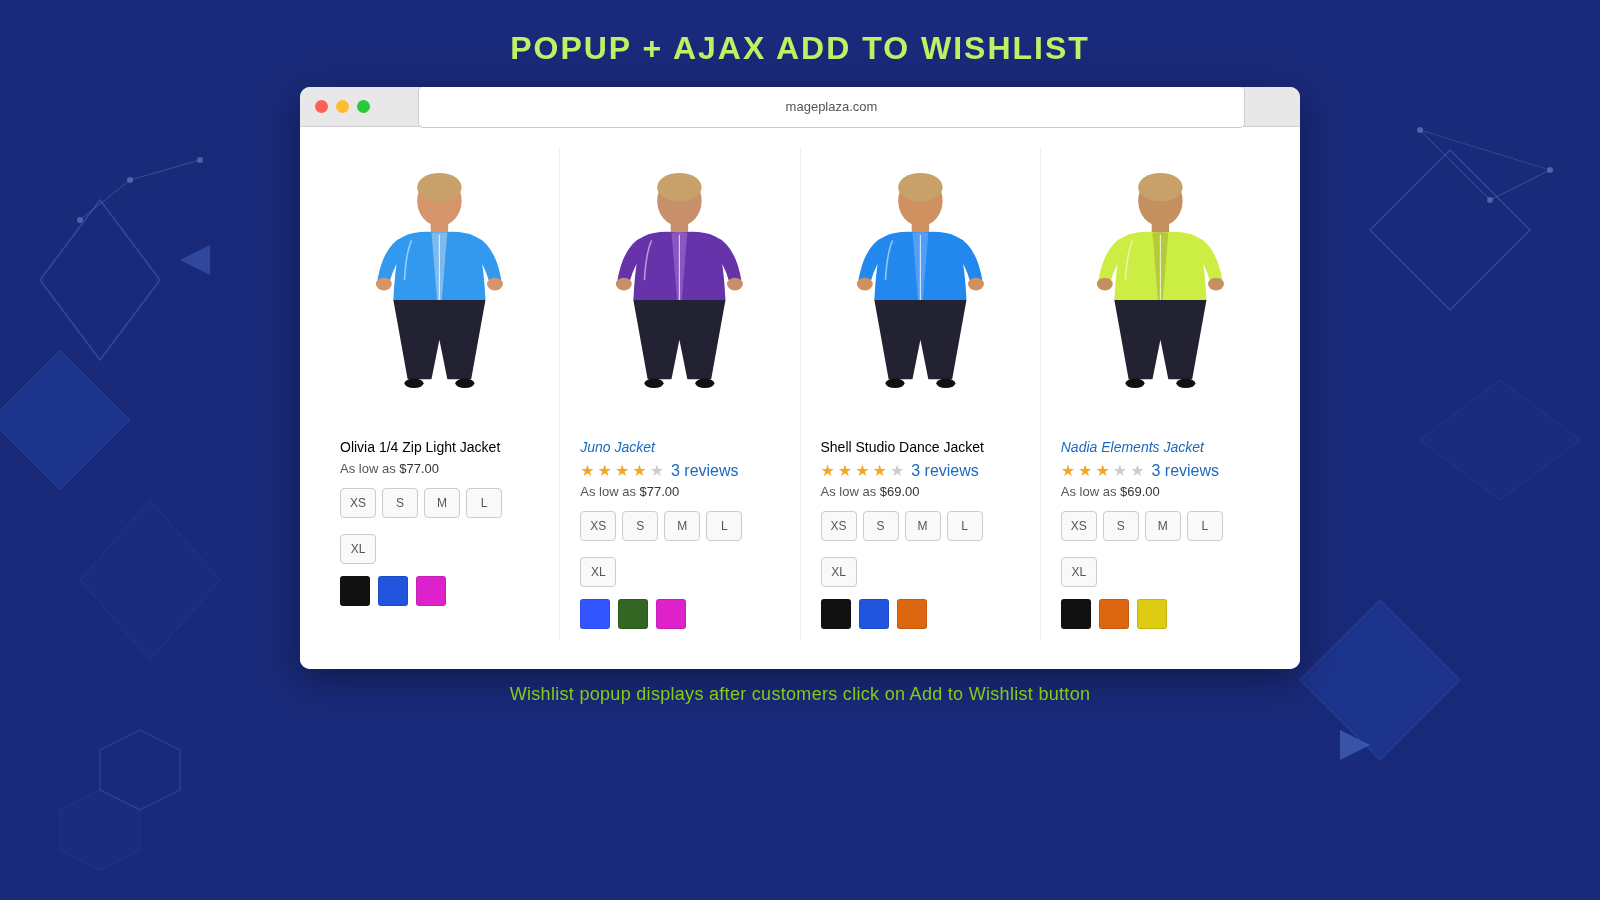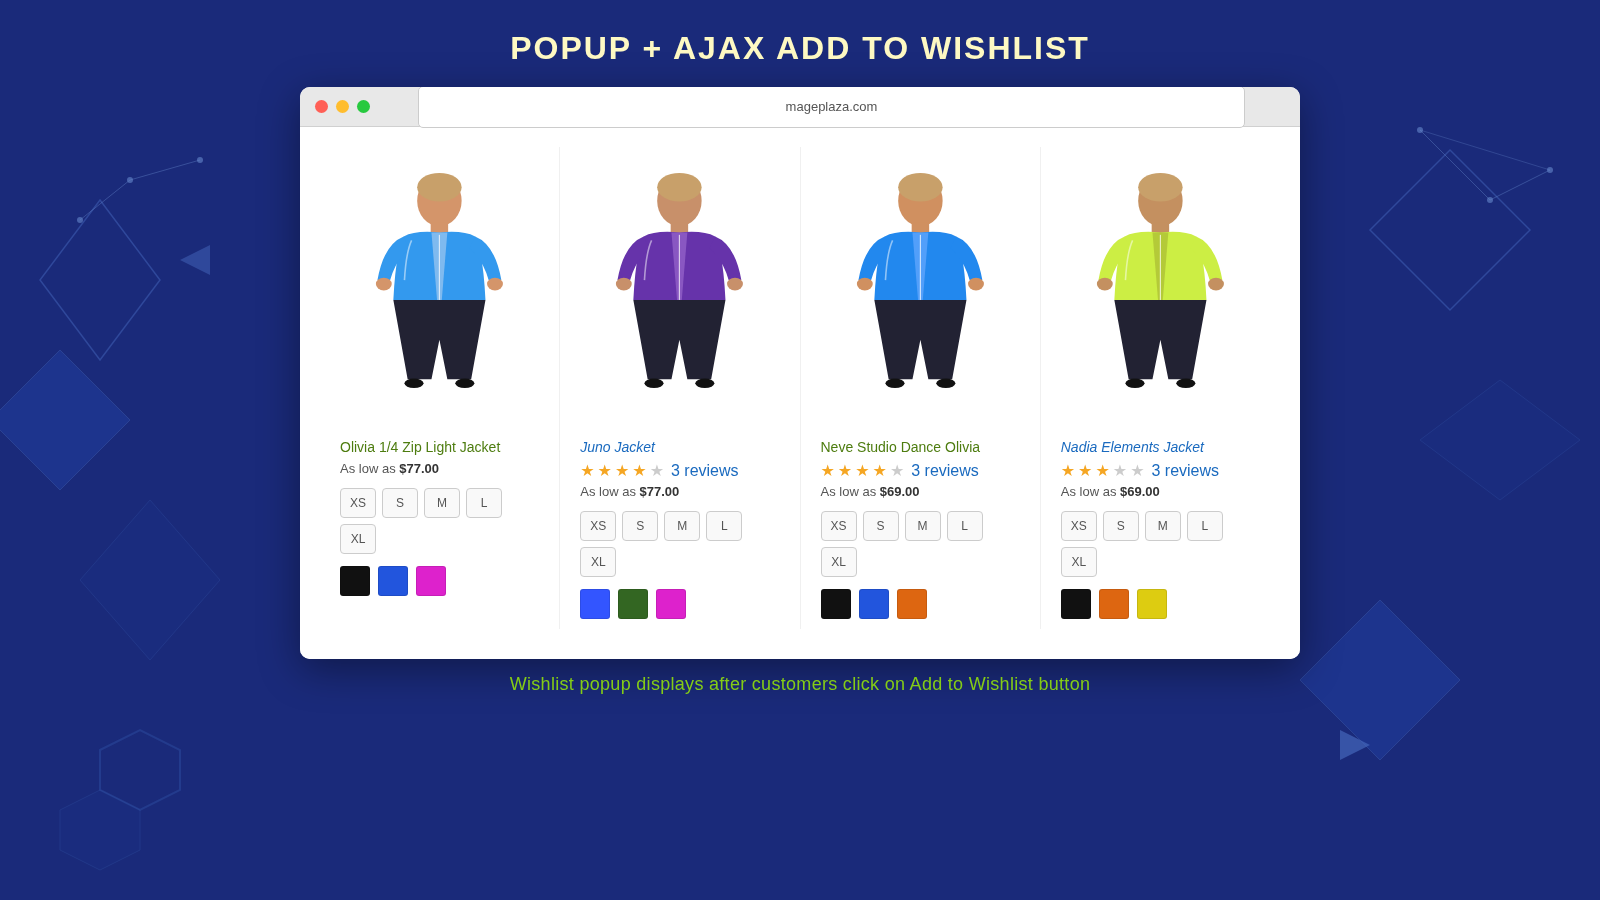--- a/index.html
+++ b/index.html
@@ -19,21 +19,21 @@
     
     .bg-shapes {
       position: absolute;
       top: 0; left: 0;
       width: 100%; height: 100%;
       pointer-events: none;
       z-index: 0;
     }
 
     .page-title {
-      color: #fef9c3;
+      color: #bef264;
       font-size: 32px;
       font-weight: 900;
       letter-spacing: 2px;
       margin-top: 30px;
       text-align: center;
       z-index: 1;
       position: relative;
     }
 
     
@@ -100,21 +100,21 @@
       width: 100%;
       height: 270px;
       display: flex;
       align-items: center;
       justify-content: center;
       margin-bottom: 12px;
     }
 
     .product-name {
       font-size: 14px;
-      color: #4d7c0f;
+      color: #000000;
       margin-bottom: 6px;
       font-weight: 400;
     }
 
     .product-name.link-style {
       color: #1a6abf;
       cursor: pointer;
       font-style: italic;
     }
 
@@ -139,27 +139,27 @@
     }
 
     .price-line {
       font-size: 13px;
       color: #555;
       margin-bottom: 12px;
     }
 
     .price-line strong {
       color: #333;
-      font-weight: 700;
+      font-weight: 400;
     }
 
     .sizes {
       display: flex;
       flex-wrap: wrap;
-      gap: 6px;
+      gap: 16px;
       margin-bottom: 12px;
     }
 
     .size-btn {
       width: 36px;
       height: 30px;
       border: 1px solid #ccc;
       background: #f9f9f9;
       border-radius: 4px;
       font-size: 12px;
@@ -378,21 +378,21 @@
     <ellipse cx="170" cy="160" rx="10" ry="8" fill="#d09060"></ellipse>
 
     <path d="M42,180 L60,280 L90,280 L100,230 L110,280 L140,280 L158,180Z" fill="#222233"></path>
 
     <ellipse cx="68" cy="285" rx="12" ry="6" fill="#111"></ellipse>
     <ellipse cx="132" cy="285" rx="12" ry="6" fill="#111"></ellipse>
 
     <path d="M65,105 Q58,120 56,155" stroke="white" stroke-width="2" fill="none" opacity="0.5"></path>
   </svg>
     </div>
-    <div class="product-name">Neve Studio Dance Olivia</div>
+    <div class="product-name">Shell Studio Dance Jacket</div>
     <div class="stars">
           <span class="star">★</span>
           <span class="star">★</span>
           <span class="star">★</span>
           <span class="star">★</span>
           <span class="star empty">★</span>
           <span class="reviews-link">3 reviews</span>
         </div>
     <div class="price-line">As low as <strong>$69.00</strong></div>
     <div class="sizes">

